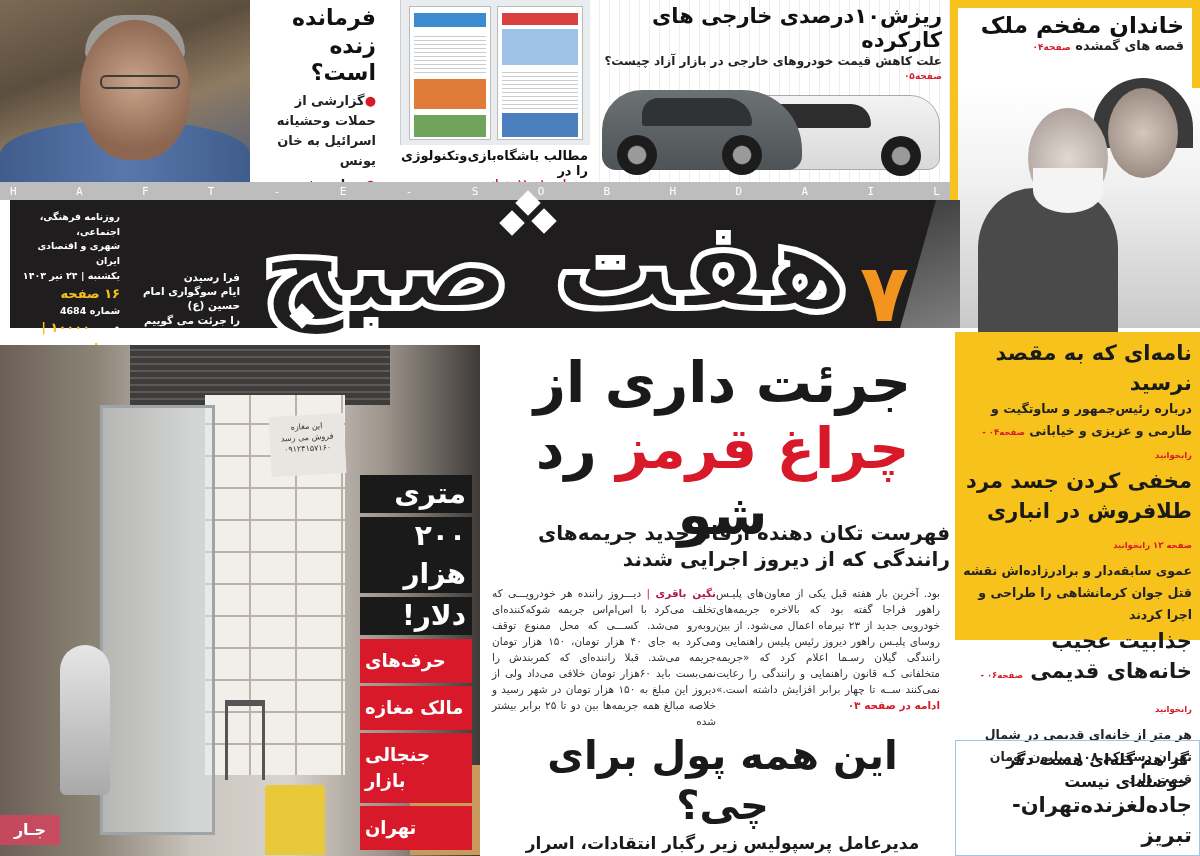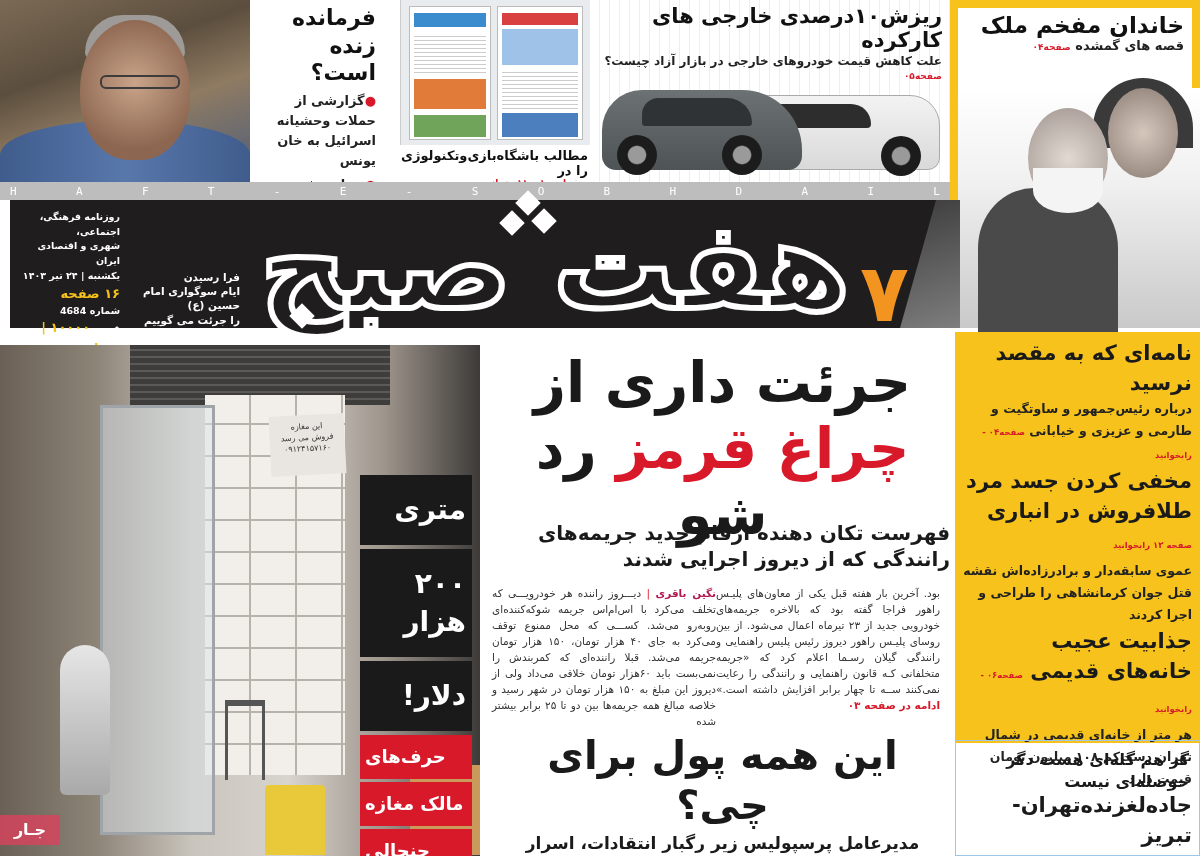--- a/index.html
+++ b/index.html
@@ -68,42 +68,42 @@
   .shutter { position: absolute; left: 130px; top: 0; width: 260px; height: 60px; background: repeating-linear-gradient(0deg,#3f3d3b 0,#3f3d3b 5px,#5c5a58 5px,#5c5a58 7px); }
   .glass-door { position: absolute; left: 100px; top: 60px; width: 115px; height: 430px; background: rgba(220,230,235,0.5); border: 3px solid #9fa4a8; }
   .notice { position: absolute; left: 270px; top: 70px; width: 75px; height: 60px; background: #e9e6e1; transform: rotate(-3deg); font-size: 8px; color: #333; text-align: center; padding-top: 6px; line-height: 1.4; }
   .stool { position: absolute; left: 265px; top: 440px; width: 60px; height: 70px; background: #e9c93a; border-radius: 4px 4px 0 0; }
   .stool2 { position: absolute; left: 225px; top: 355px; width: 40px; height: 80px; border: 3px solid #555; border-top-width: 6px; border-bottom: none; }
   .boxes { position: absolute; left: 410px; top: 420px; width: 70px; height: 90px; background: #c99a5b; }
   .person { position: absolute; left: 60px; top: 300px; width: 50px; height: 150px; background: linear-gradient(180deg,#e6e6e6,#a9a9a9); border-radius: 25px 25px 6px 6px; }
   .jaar-tag { position: absolute; left: 0; top: 470px; width: 60px; height: 30px; background: rgba(217,66,92,0.8); color: #fff; font-size: 16px; font-weight: bold; text-align: center; line-height: 30px; }
 
   .metri-col { position: absolute; left: 360px; top: 130px; width: 112px; }
-  .black-block { background: #1a1a1a; color: #fff; font-size: 28px; font-weight: bold; display: block; text-align: right; padding: 16px 6px; line-height: 38px; margin-bottom: 4px; }
+  .black-block { background: #1a1a1a; color: #fff; font-size: 28px; font-weight: bold; display: block; text-align: right; padding: 0 6px; line-height: 38px; margin-bottom: 4px; }
   .red-block { background: #d7192a; color: #fff; font-size: 18px; font-weight: bold; display: block; text-align: left; padding: 9px 5px; line-height: 26px; margin-bottom: 3px; }
 
   
   .main-headline { left: 495px; top: 350px; width: 455px; }
   .hl-line1 { font-size: 56px; font-weight: bold; color: #1a1a1a; line-height: 66px; text-align: center; }
   .hl-line2 { font-size: 56px; font-weight: bold; line-height: 66px; text-align: center; }
   .hl-red { color: #d7192a; }
   .hl-black { color: #1a1a1a; }
   .main-sub { left: 495px; top: 520px; width: 455px; font-size: 20px; font-weight: bold; color: #1a1a1a; line-height: 26px; text-align: right; }
   .body-cols { left: 492px; top: 585px; width: 458px; display: flex; flex-direction: row-reverse; }
   .body-col { width: 224px; font-size: 10.5px; line-height: 16px; color: #333; text-align: justify; }
   .byline { color: #b0184f; font-weight: bold; }
   .sep-bar { color: #d7192a; }
   .continue-ref { color: #d7192a; font-weight: bold; }
 
   .story2 { left: 495px; top: 730px; width: 455px; }
   .s2-title { font-size: 40px; font-weight: bold; color: #1a1a1a; line-height: 50px; text-align: center; }
   .s2-sub { font-size: 17px; font-weight: bold; color: #1a1a1a; line-height: 26px; text-align: center; }
 
   
-  .right-yellow { left: 955px; top: 332px; width: 245px; height: 411px; background: #f6c21b; padding: 6px 8px; }
+  .right-yellow { left: 955px; top: 332px; width: 245px; height: 308px; background: #f6c21b; padding: 6px 8px; }
   .ry-title { font-size: 21px; font-weight: bold; color: #1a1a1a; line-height: 30px; }
   .ry-text { font-size: 12.5px; font-weight: bold; color: #222; line-height: 22px; }
   .ry-ref { font-size: 8.5px; color: #d7192a; font-weight: bold; }
   .column-box { left: 955px; top: 740px; width: 245px; height: 116px; border: 1px solid #9dc6e8; }
   .column-head { background: #3da1dc; height: 54px; padding: 6px 10px; color: #fff; font-size: 11px; line-height: 18px; font-weight: bold; }
   .column-body { padding: 8px 10px; font-size: 16px; font-weight: bold; color: #1a1a1a; line-height: 22px; }
 </style>
 </head>
 <body>
 

